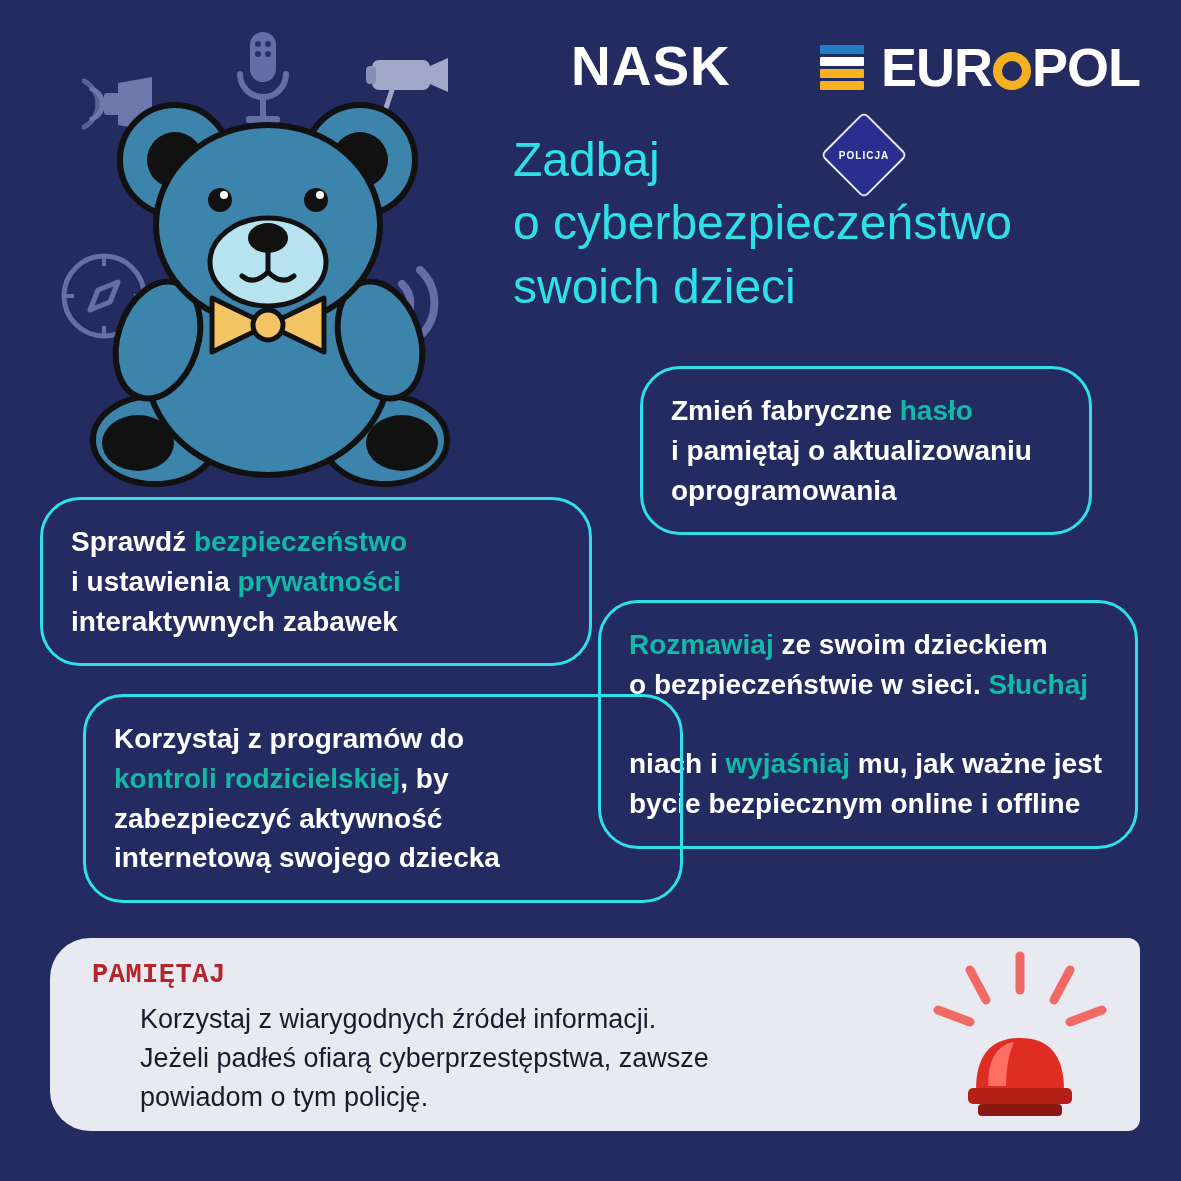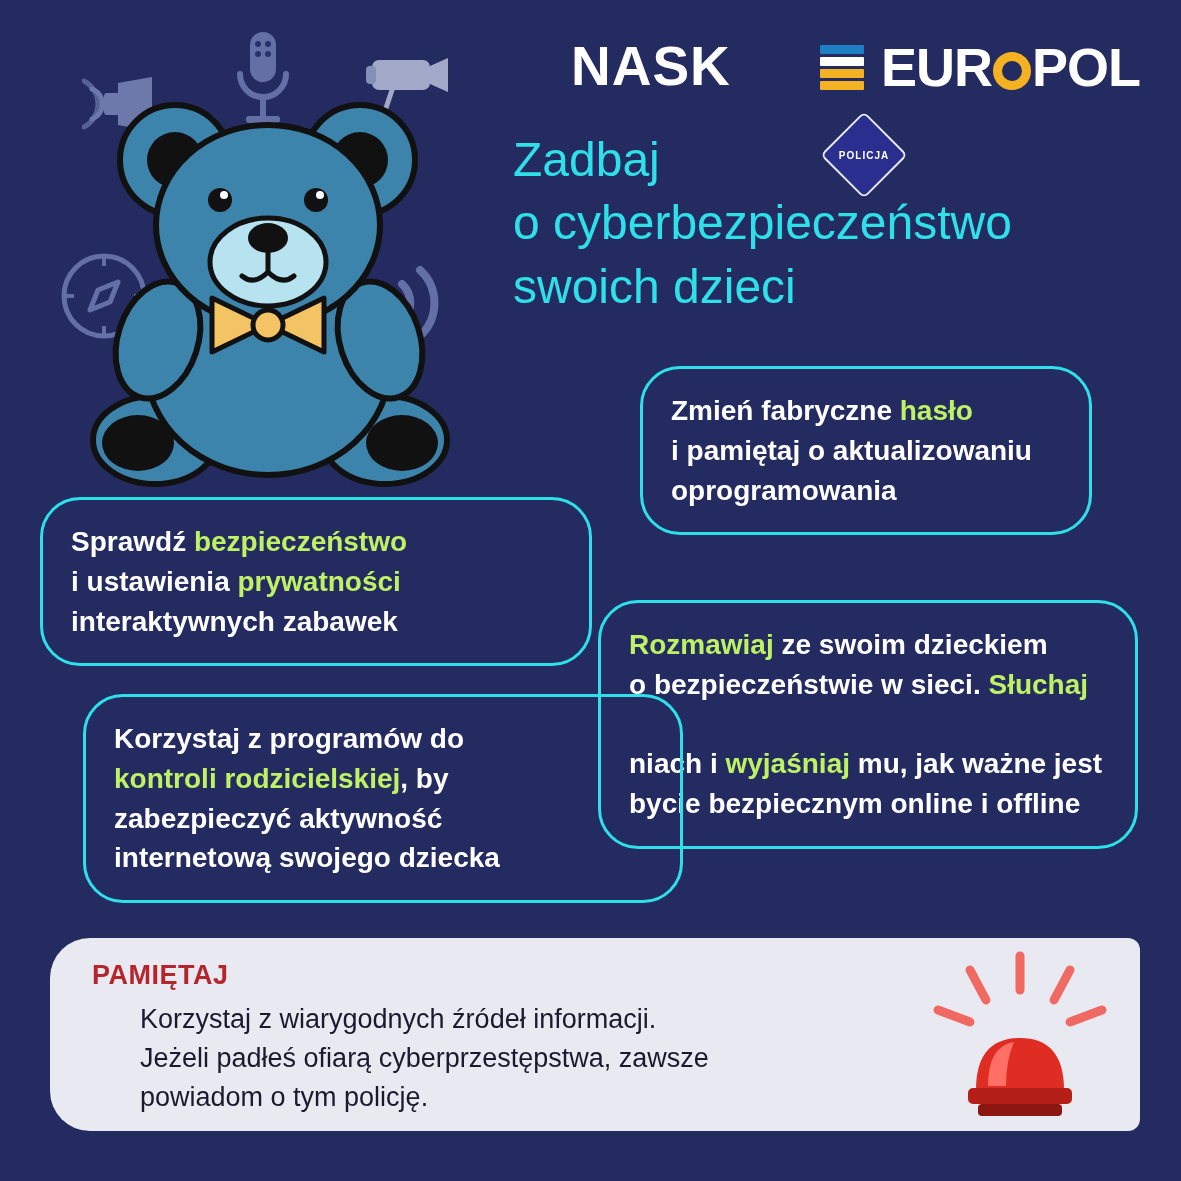--- a/index.html
+++ b/index.html
@@ -86,36 +86,36 @@
   .bubble {
     position: absolute;
     border: 3px solid #2ee0e8;
     border-radius: 40px;
     color: #ffffff;
     font-size: 28px;
     line-height: 1.42;
     font-weight: bold;
     padding: 22px 28px;
   }
-  .bubble .hl { color: #bef264; }
+  .bubble .hl { color: #14b8a6; }
 
   #bubble-password { left: 640px; top: 366px; width: 452px; }
   #bubble-settings { left: 40px;  top: 497px; width: 552px; }
   #bubble-talk     { left: 598px; top: 600px; width: 540px; }
   #bubble-parental { left: 83px;  top: 694px; width: 600px; }
 
   
   .remember {
     position: absolute; left: 50px; top: 938px; width: 1090px; height: 193px;
     background: #e9e9f1;
     border-radius: 40px 12px 12px 40px;
   }
   .remember-title {
     position: absolute; left: 42px; top: 22px;
-    color: #b4262c; font-size: 27px; font-weight: bold; letter-spacing: .5px;
+    color: #b4262c; font-size: 27px; font-weight: bold; letter-spacing: .5px; font-family: Liberation Mono, monospace;
   }
   .remember-body {
     position: absolute; left: 90px; top: 62px; width: 800px;
     color: #1a1a2e; font-size: 27px; line-height: 1.44;
   }
   .siren { position: absolute; left: 880px; top: 10px; width: 180px; height: 175px; }
 </style>
 </head>
 <body>
 

